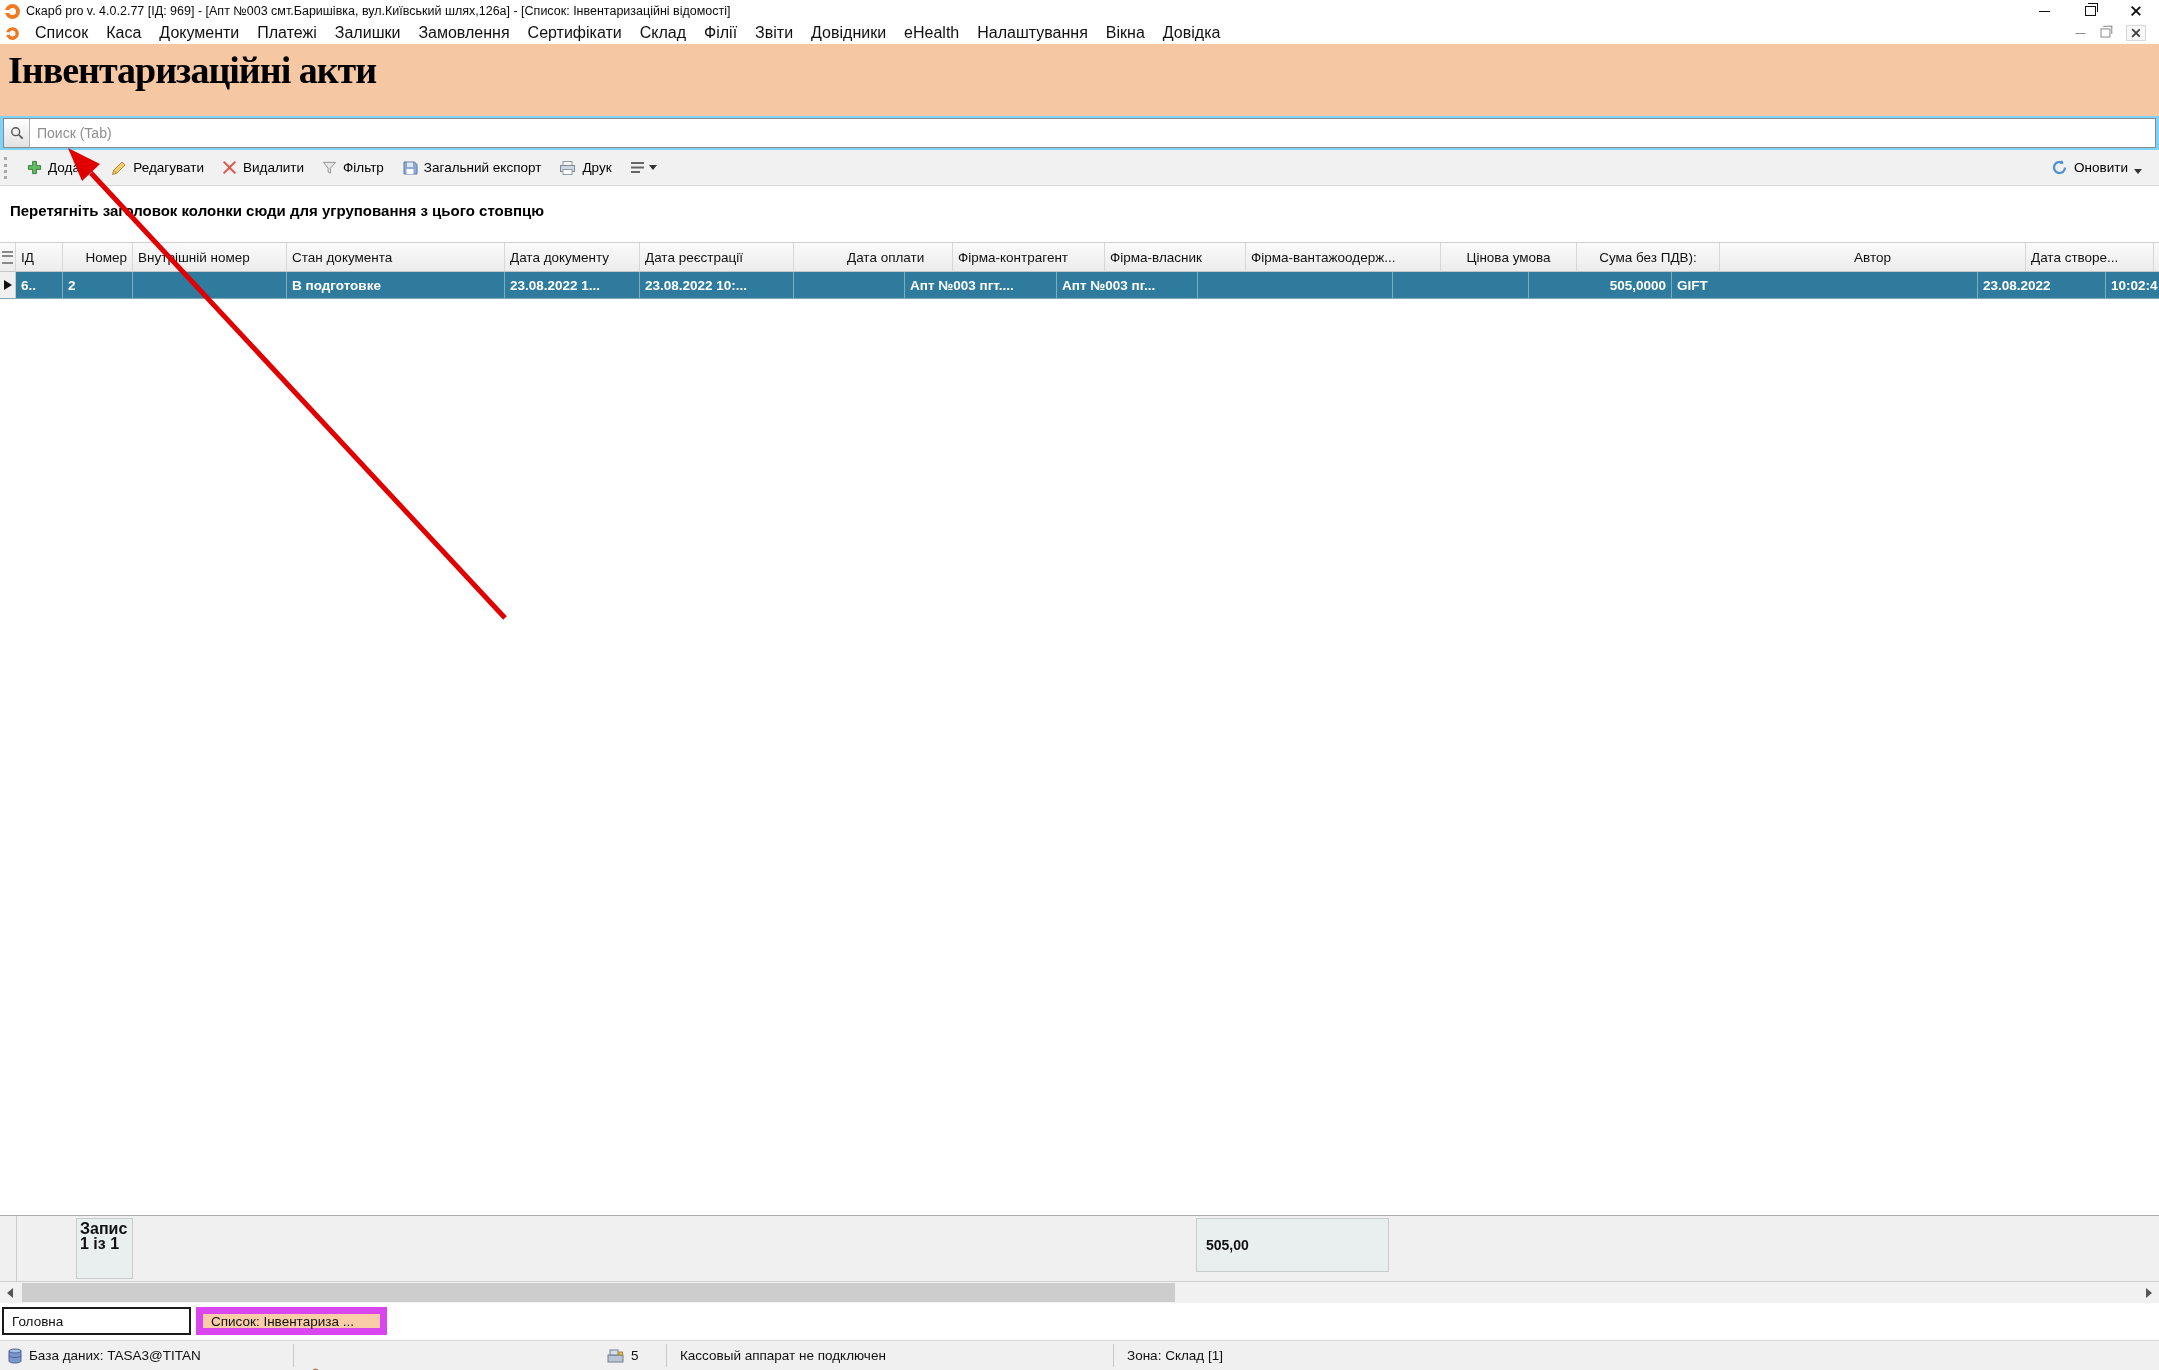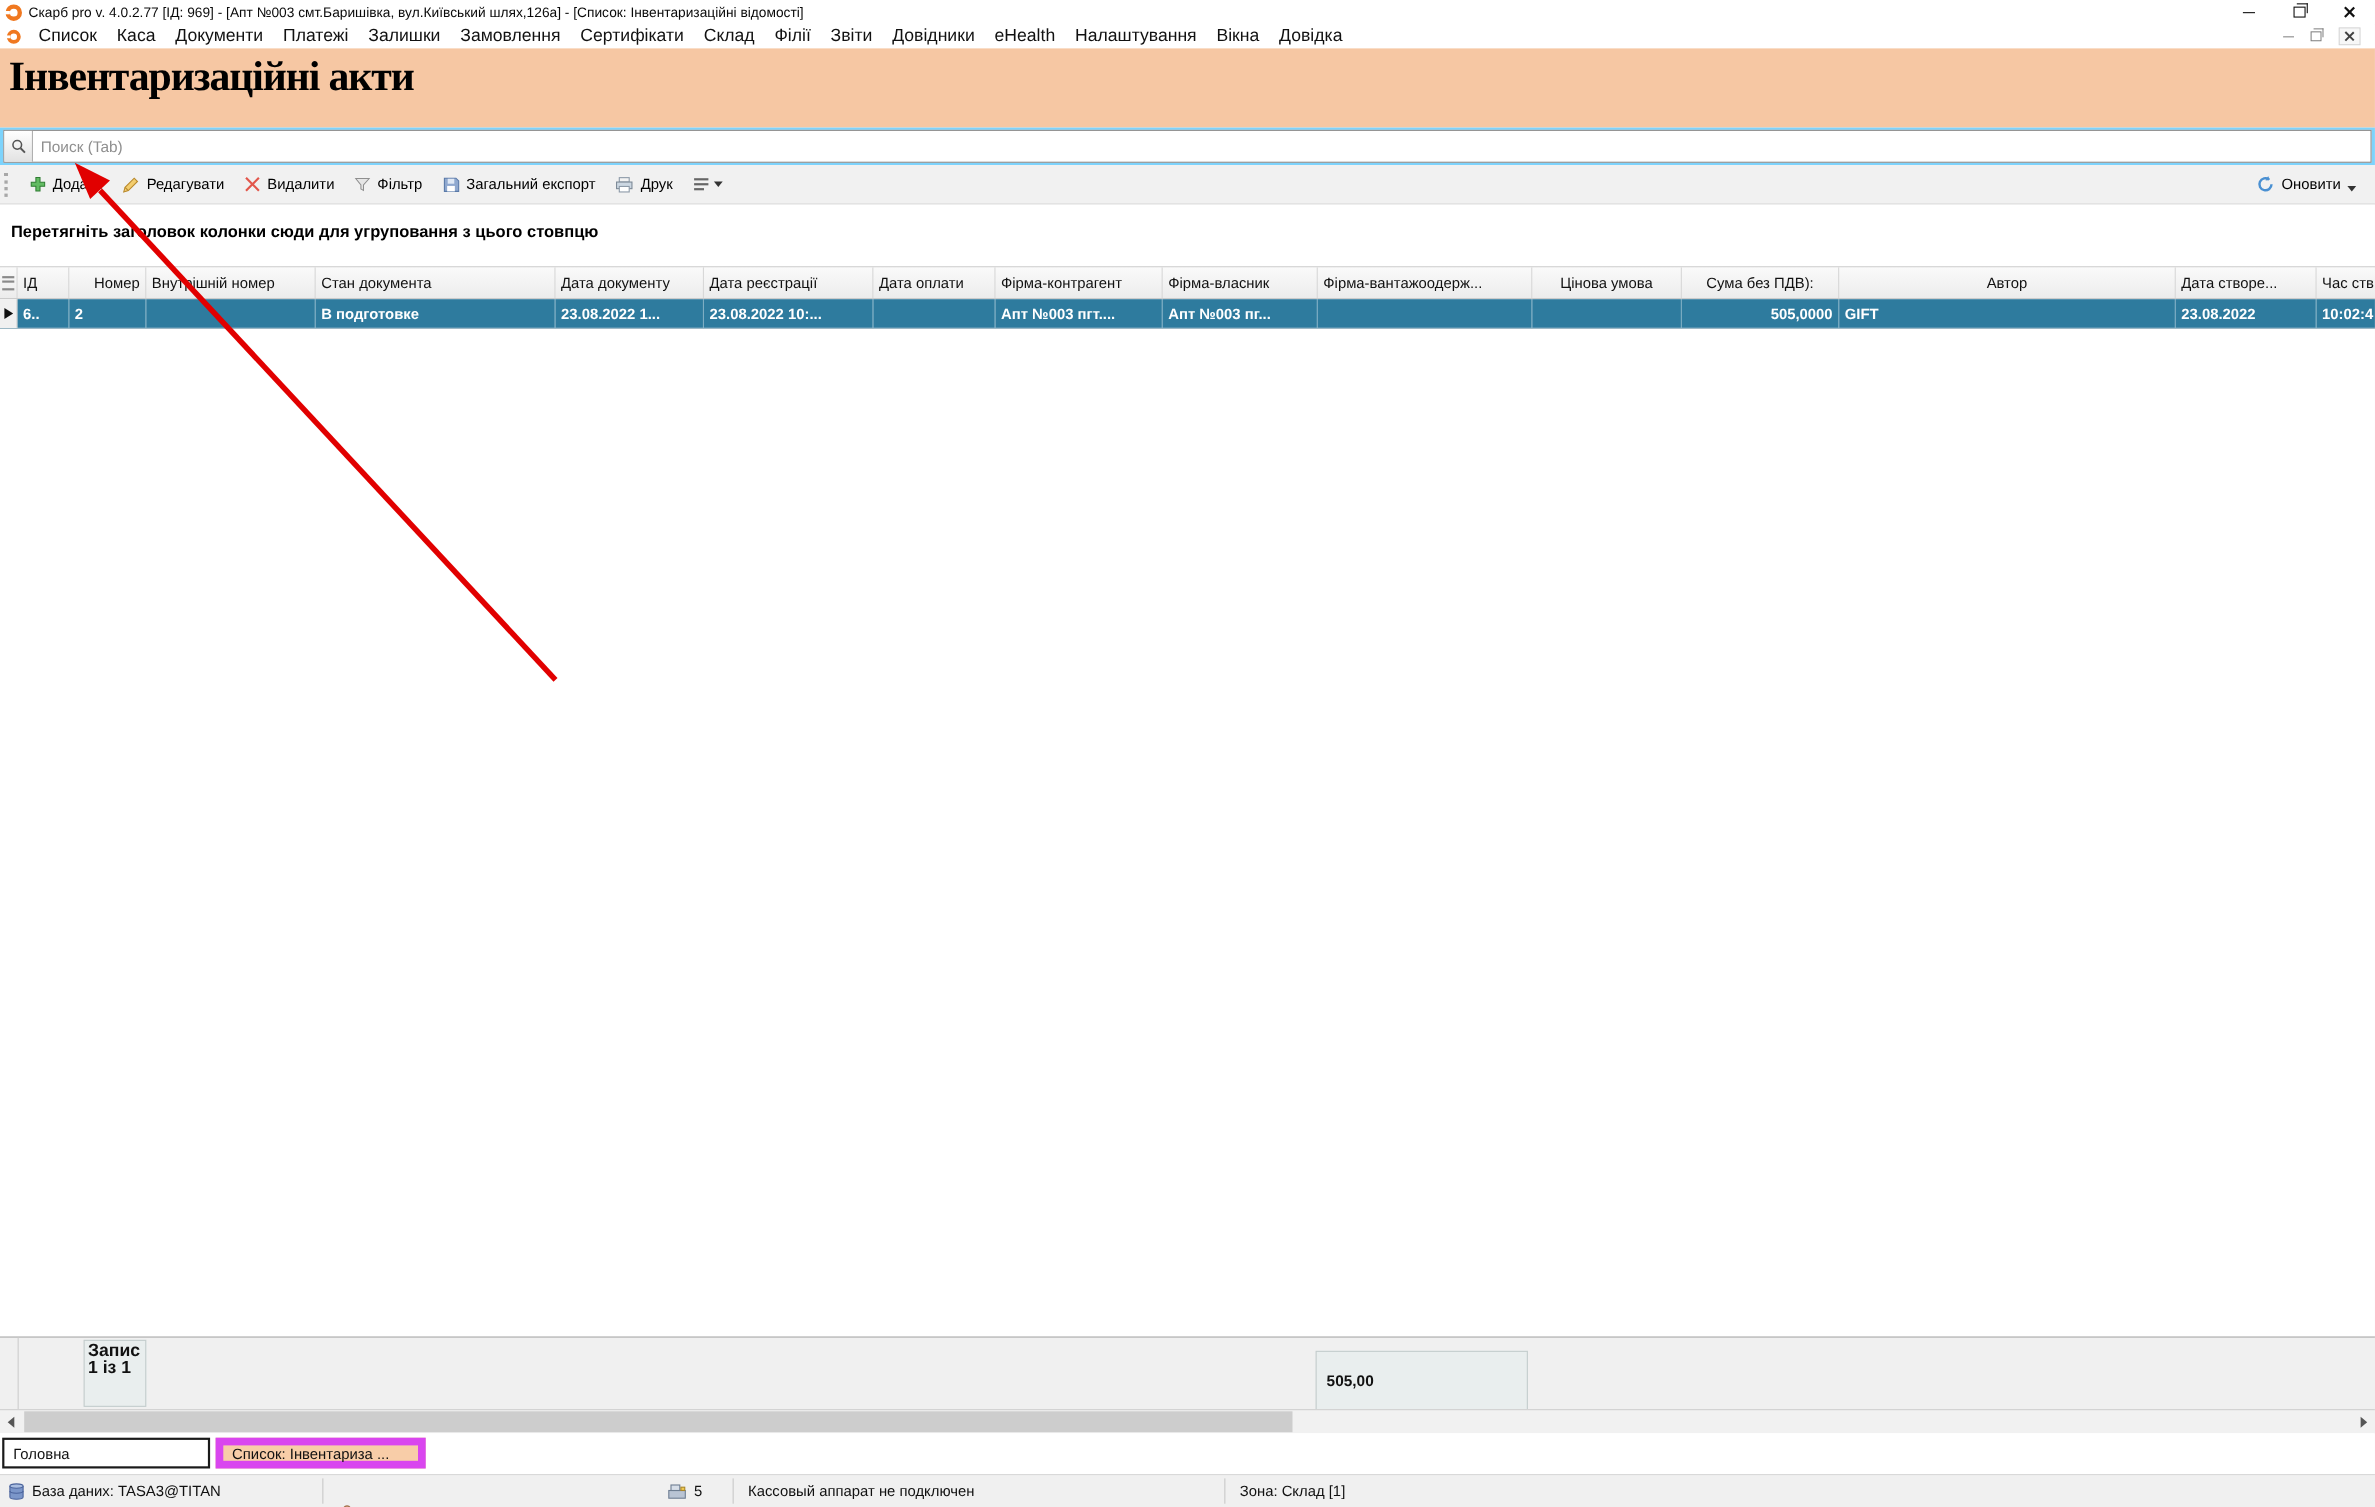--- a/index.html
+++ b/index.html
@@ -73,21 +73,21 @@
   .tri-right{width:0;height:0;border-top:5px solid transparent;border-bottom:5px solid transparent;border-left:8px solid #111;}
 
   #gridbody{top:299px;height:916px;background:#fff;}
 
   
   #summary{top:1215px;height:66px;background:#f0f0f0;border-top:1px solid #ababab;box-sizing:border-box;}
   .sum-indicator{position:absolute;left:0;top:0;width:16px;height:100%;border-right:1px solid #cccccc;}
   .sumbox{position:absolute;background:#e9eeee;border:1px solid #c4cccc;box-sizing:border-box;}
   #sum-records{left:76px;top:2px;width:57px;height:61px;font-size:16px;font-weight:bold;
                padding:2px 3px;word-break:break-all;line-height:15px;}
-  #sum-total{left:1196px;top:12px;width:193px;height:54px;display:flex;align-items:center;
+  #sum-total{left:1196px;top:2px;width:193px;height:54px;display:flex;align-items:center;
              padding-left:9px;font-size:14px;font-weight:bold;text-align:right;}
 
   
   #hscroll{top:1281px;height:22px;background:#f1f1f1;border-top:1px solid #d0d0d0;box-sizing:border-box;}
   .sb-arrow{position:absolute;top:0;width:20px;height:21px;display:flex;align-items:center;justify-content:center;}
   .tri-l{width:0;height:0;border-top:5px solid transparent;border-bottom:5px solid transparent;border-right:6px solid #555;}
   .tri-r{width:0;height:0;border-top:5px solid transparent;border-bottom:5px solid transparent;border-left:6px solid #555;}
   #sb-thumb{position:absolute;left:22px;top:1px;width:1153px;height:19px;background:#cdcdcd;}
 
   
@@ -241,21 +241,21 @@
   <div class="band" id="gridhdr">
     <div class="hc" style="width:16px;padding:0 2px;">
         <span class="grip-ic"></span>
       </div>
     <div class="hc" style="width:47px;">ІД</div>
     <div class="hc" style="width:70px;justify-content:flex-end;">Номер</div>
     <div class="hc" style="width:154px;">Внутрішній номер</div>
     <div class="hc" style="width:218px;">Стан документа</div>
     <div class="hc" style="width:135px;">Дата документу</div>
     <div class="hc" style="width:154px;">Дата реєстрації</div>
-    <div class="hc" style="width:111px;">Дата оплати</div>
+    <div class="hc" style="width:111px;margin-left:48px;">Дата оплати</div>
     <div class="hc" style="width:152px;">Фірма-контрагент</div>
     <div class="hc" style="width:141px;">Фірма-власник</div>
     <div class="hc" style="width:195px;">Фірма-вантажоодерж...</div>
     <div class="hc center" style="width:136px;">Цінова умова</div>
     <div class="hc center" style="width:143px;">Сума без ПДВ):</div>
     <div class="hc center" style="width:306px;">Автор</div>
     <div class="hc" style="width:128px;">Дата створе...</div>
     <div class="hc" style="width:53px;border-right:none;">Час ств...</div>
   </div>
 

